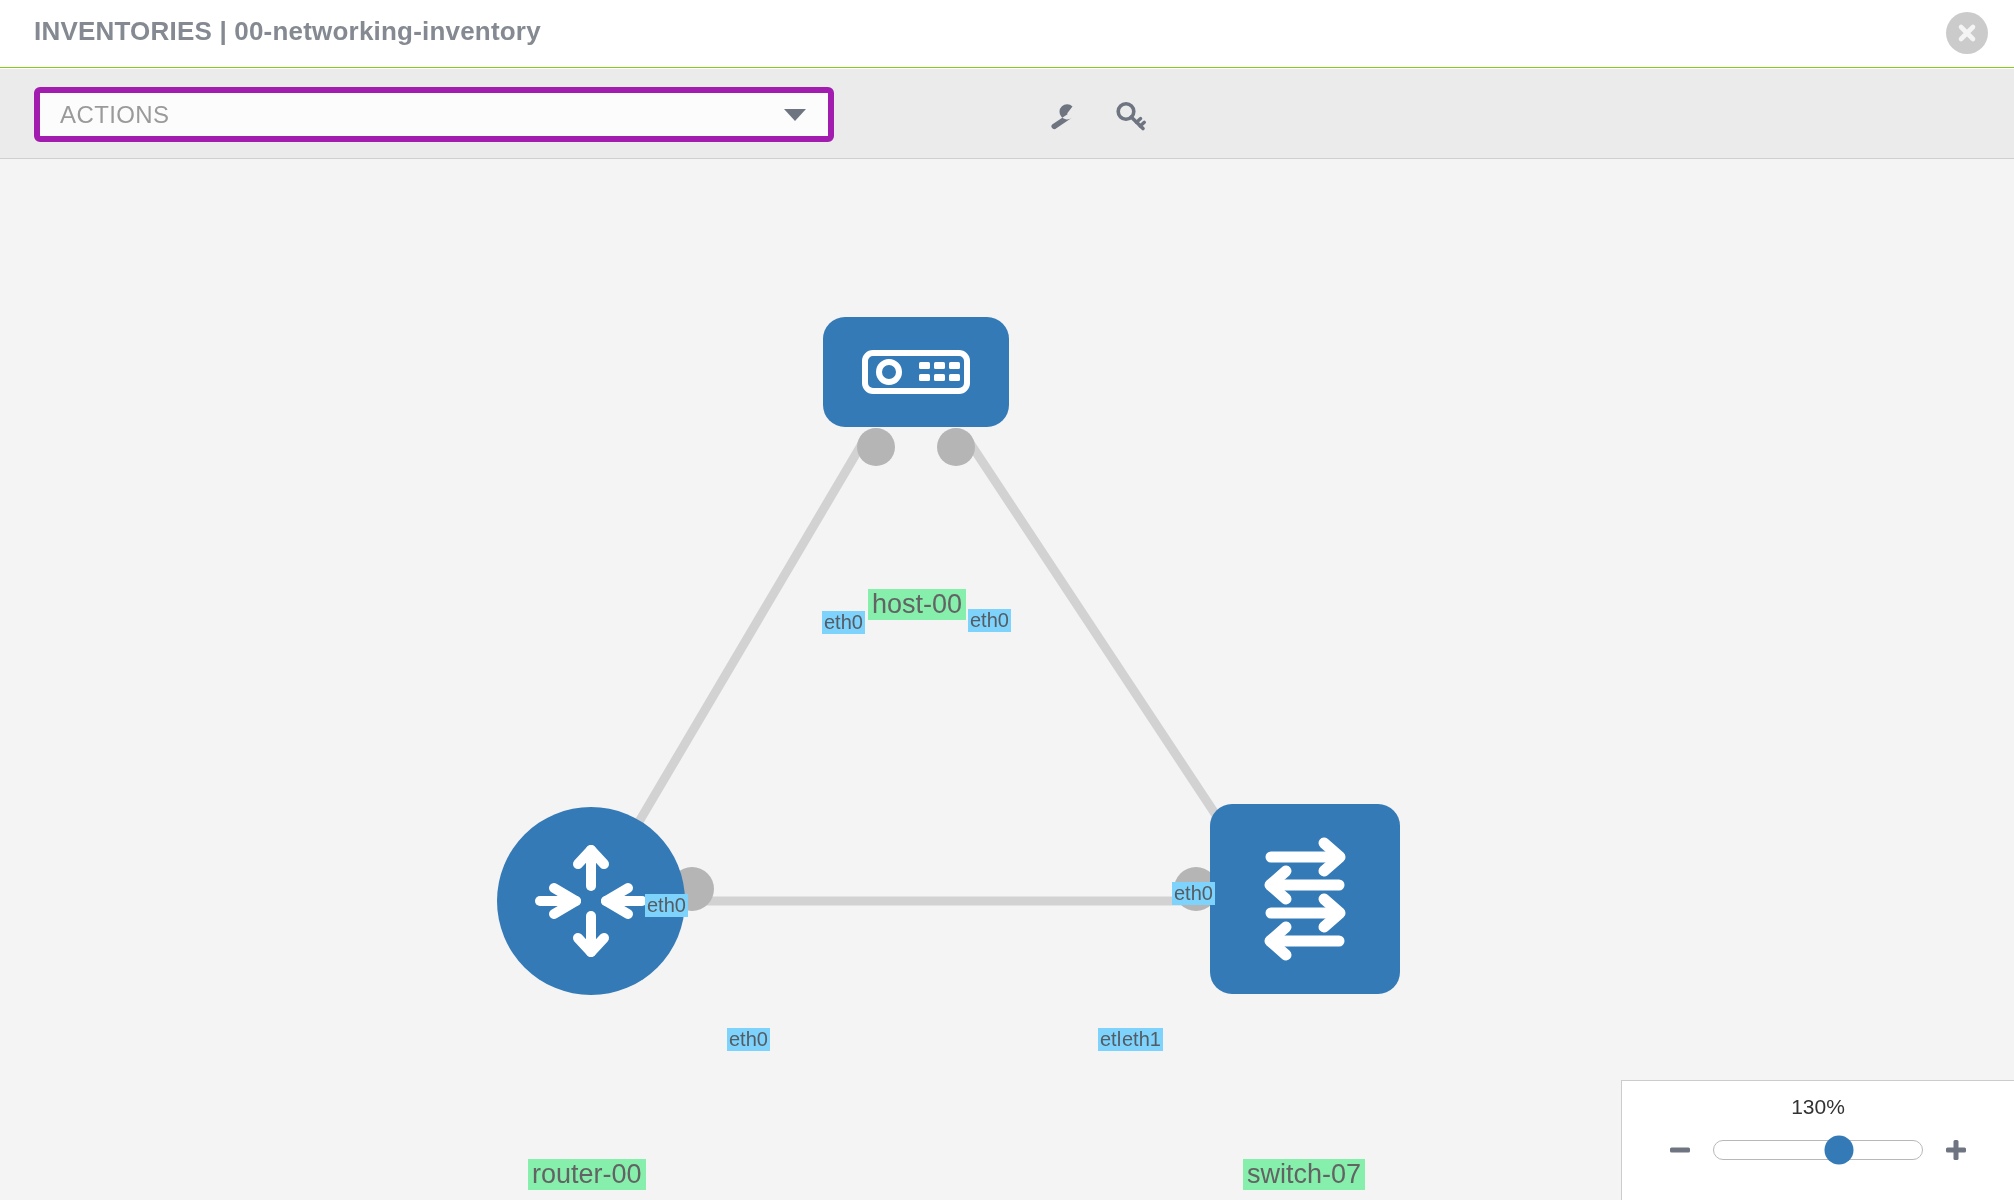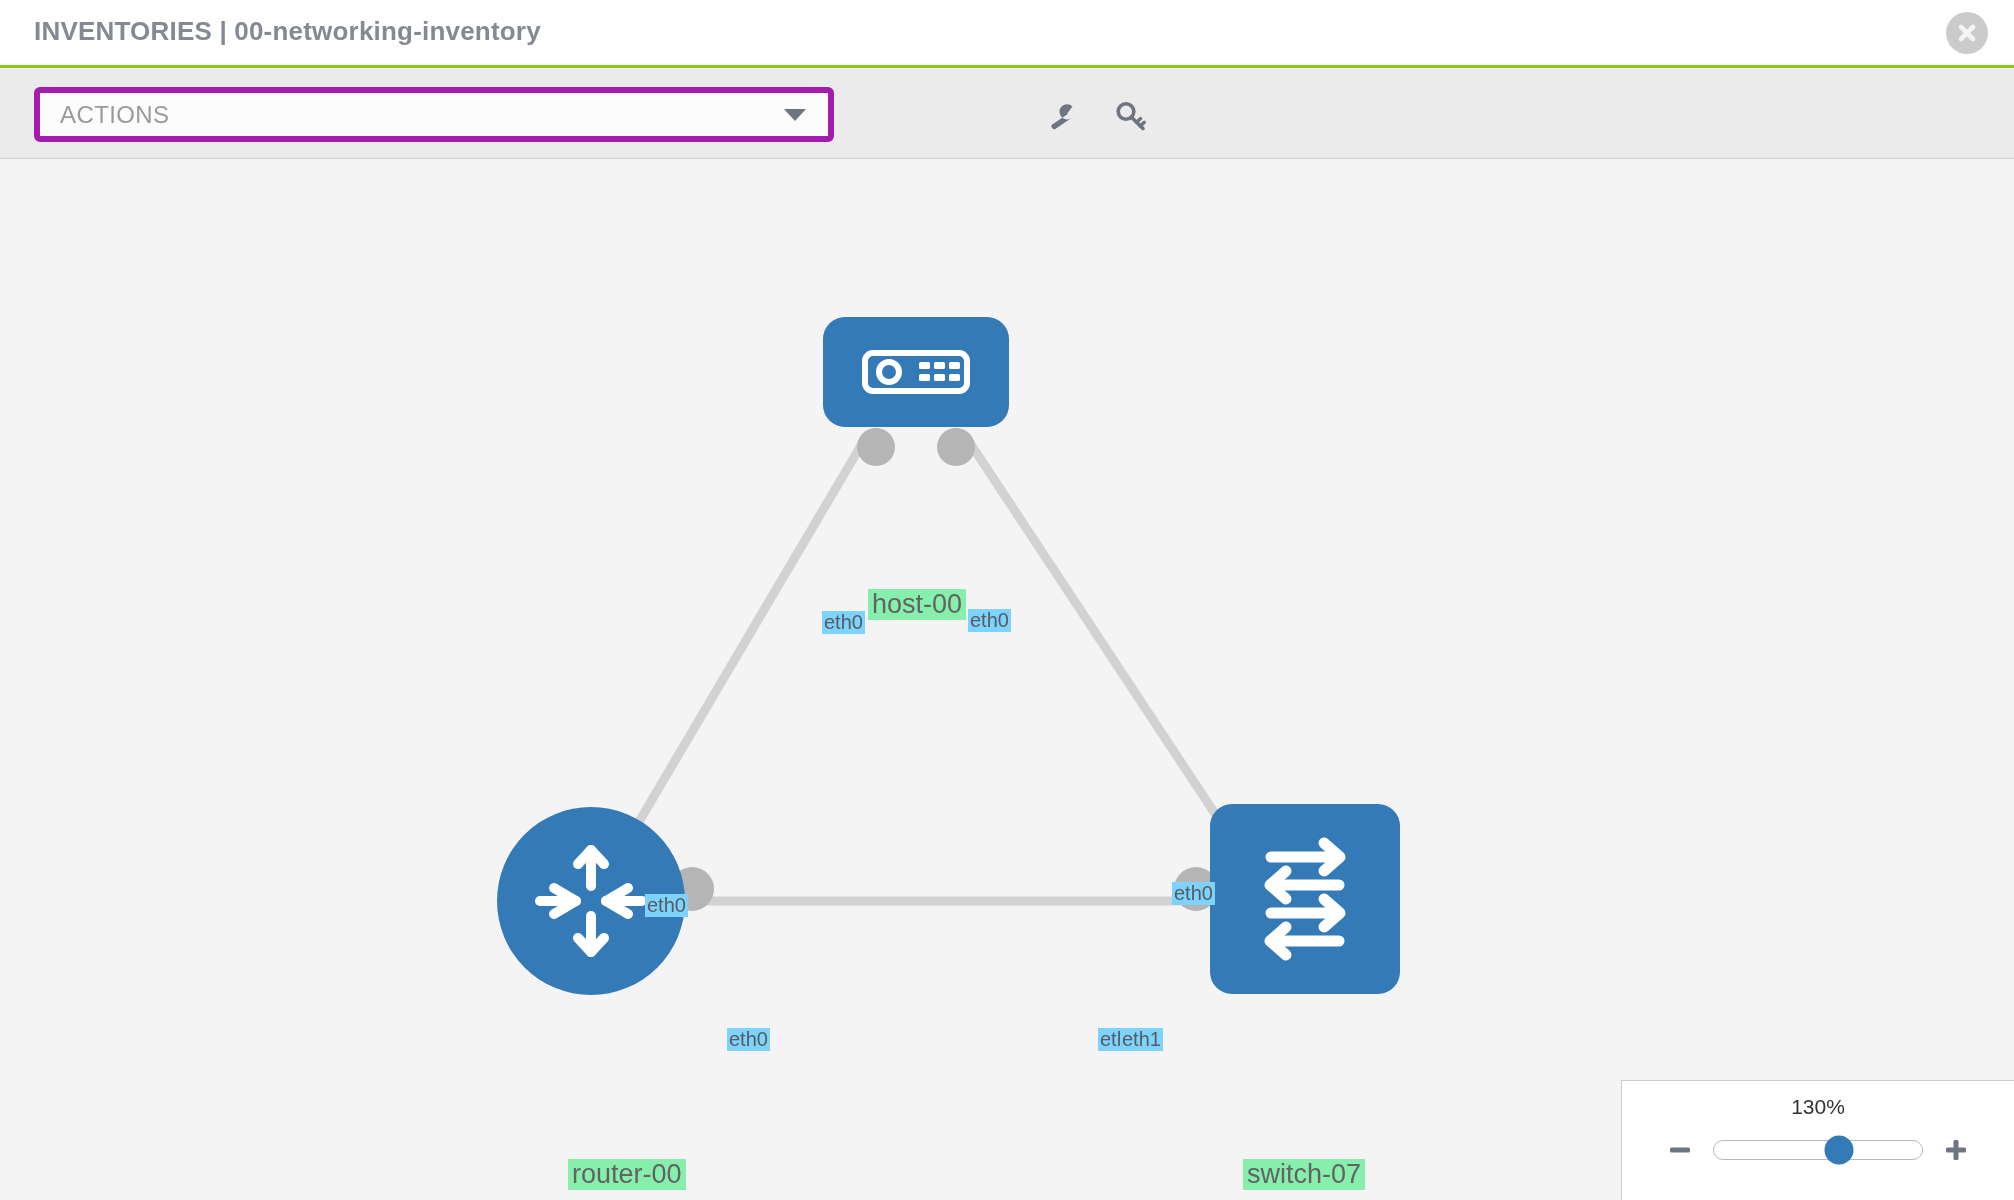--- a/index.html
+++ b/index.html
@@ -9,21 +9,21 @@
     font-family: "Liberation Sans", sans-serif;
     overflow: hidden;
   }
   #app { position: relative; width: 2014px; height: 1200px; }
 
   
   .header {
     position: absolute; top: 0; left: 0;
     width: 2014px; height: 68px;
     background: #ffffff;
-    border-bottom: 3px solid #84cc16;
+    border-bottom: 1px solid #84cc16;
   }
   .header-title {
     position: absolute; left: 34px; top: 16px;
     font-size: 26px; font-weight: bold;
     color: #848992; letter-spacing: .2px;
     white-space: nowrap;
   }
   .close-btn {
     position: absolute; right: 26px; top: 12px;
     width: 42px; height: 42px; border-radius: 50%;
@@ -97,21 +97,21 @@
   .node-label {
     position: absolute;
     font-size: 27px;
     color: #636363;
     background: #86efac;
     white-space: nowrap;
     text-align: center;
     font-weight: 300;
   }
   .label-host   { left: 868px; top: 430px; padding: 0 4px; }
-  .label-router { left: 528px; top: 1000px; padding: 0 4px; margin-left: 40px; }
+  .label-router { left: 528px; top: 1000px; padding: 0 4px; }
   .label-switch { left: 1243px; top: 1000px; padding: 0 4px; }
 
   .iface-label {
     position: absolute;
     font-size: 20px;
     color: #555b62;
     background: #7dd3fc;
     white-space: nowrap;
     padding: 0 2px;
     font-weight: 400;

